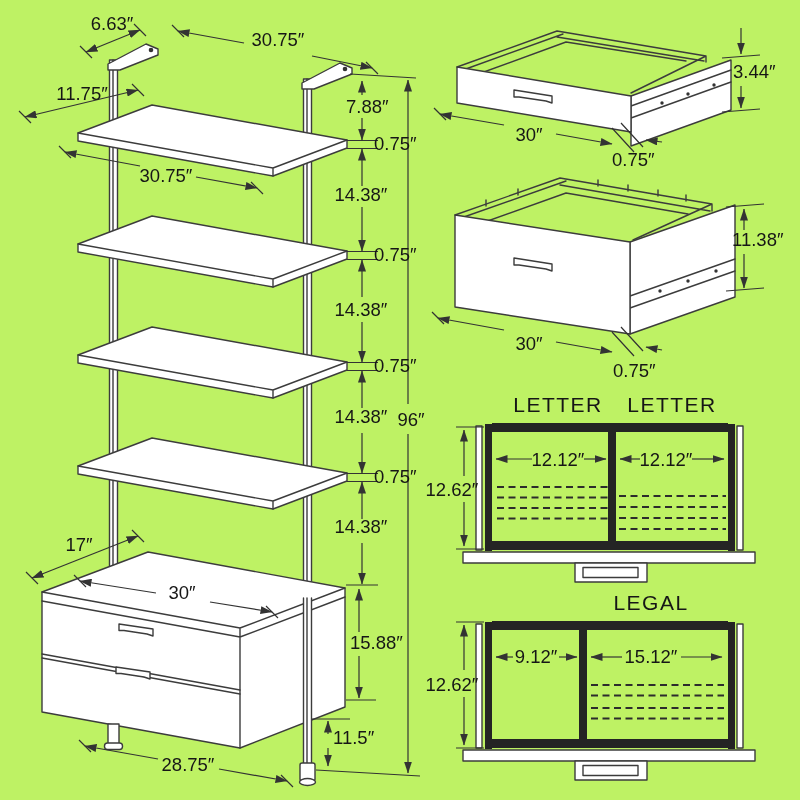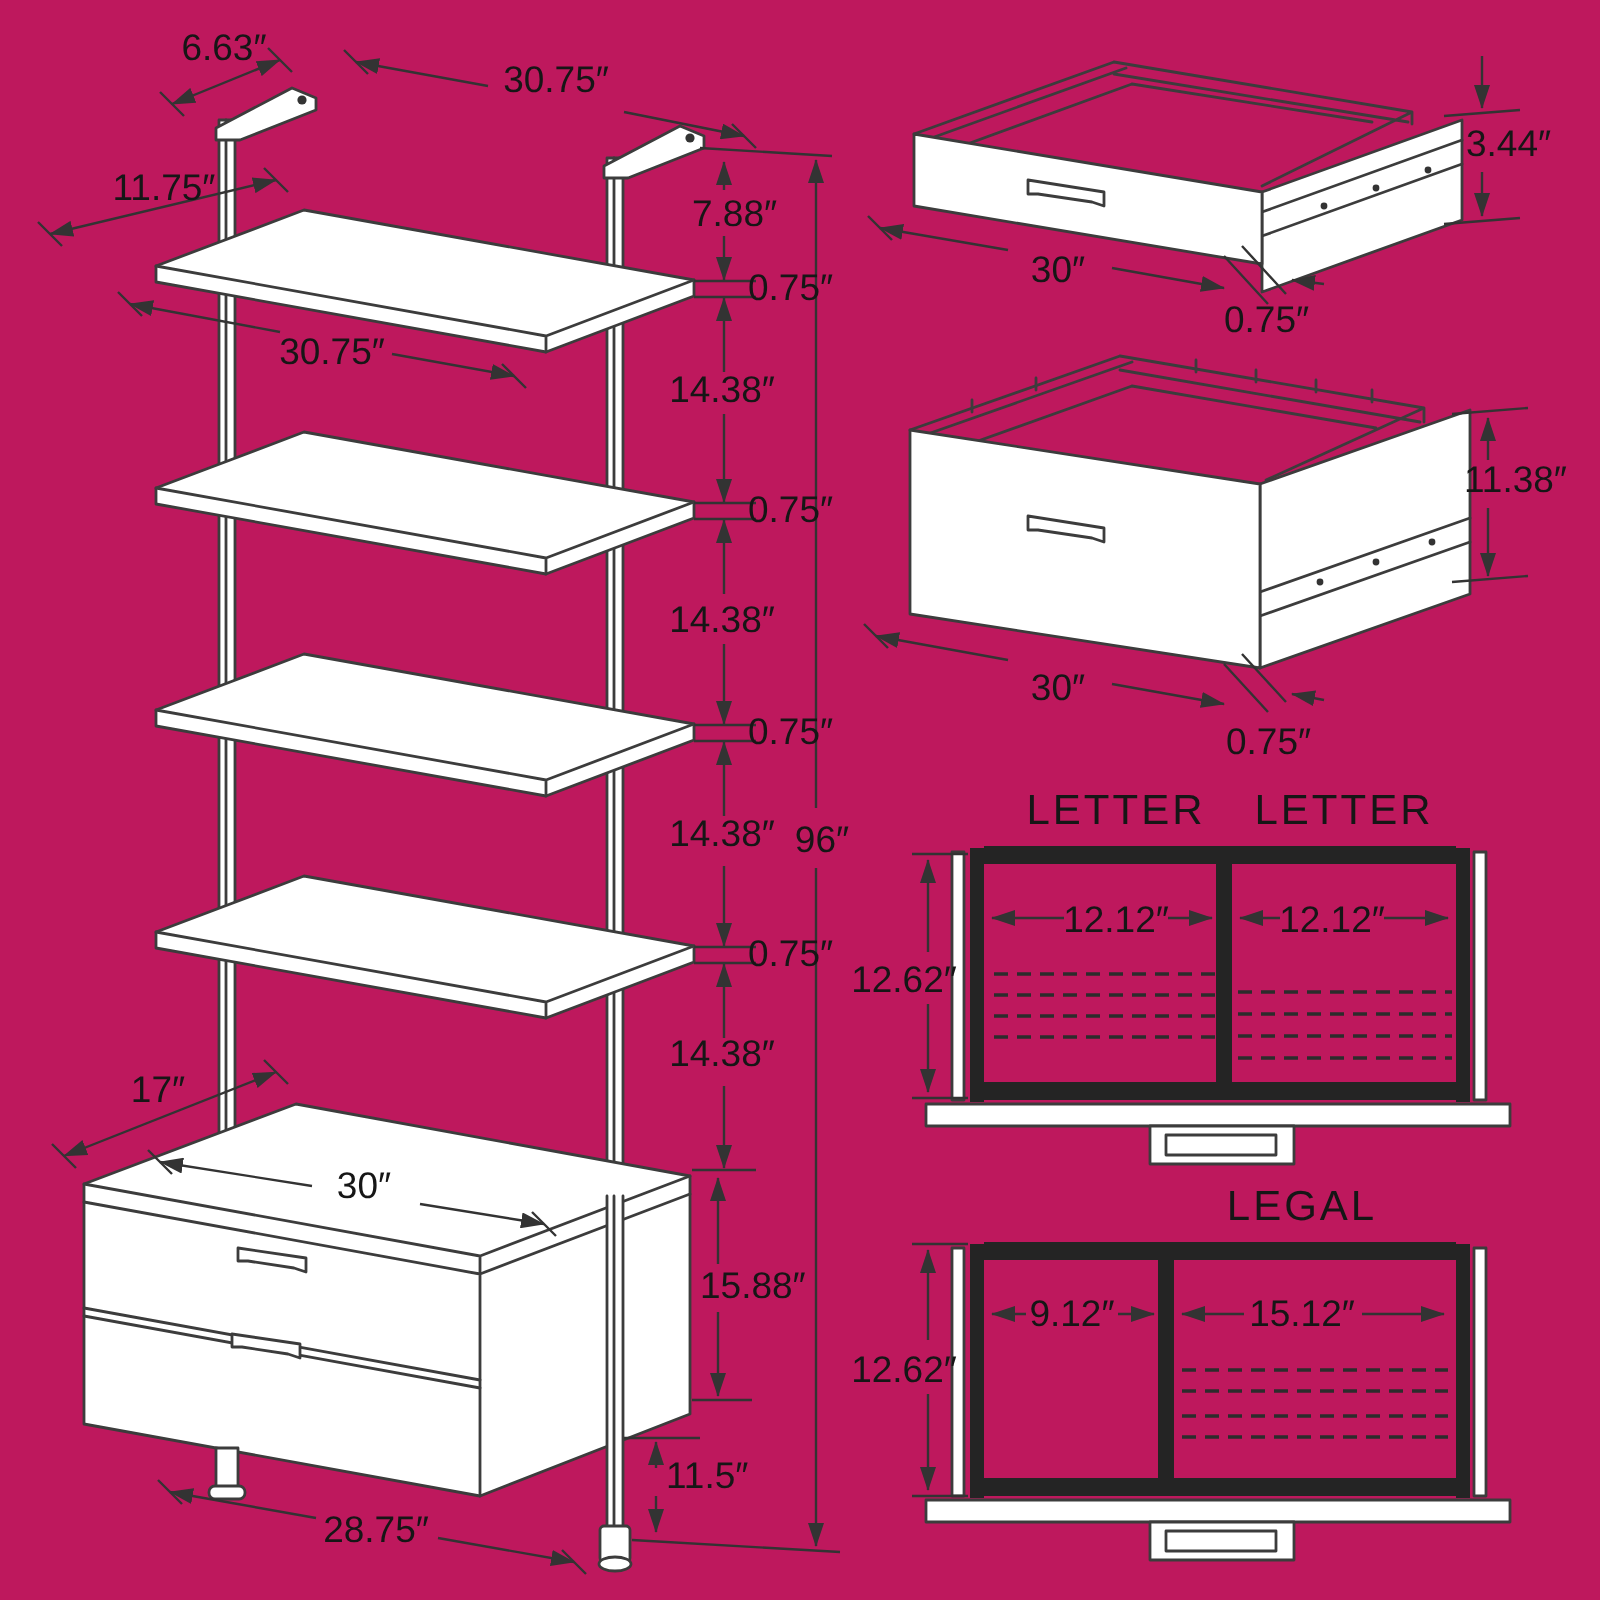--- a/index.html
+++ b/index.html
@@ -1,16 +1,16 @@
 <!DOCTYPE html>
 <html><head>
 <meta charset="utf-8">
 <style>
   html,body{margin:0;padding:0;background:#fff;}
-  #stage{width:800px;height:800px;background:#be185d;position:relative;overflow:hidden;}
+  #stage{width:800px;height:800px;background:#bef264;position:relative;overflow:hidden;}
   svg{display:block;}
   .s  {stroke:#3c3c3c;stroke-width:1.4;fill:none;stroke-linecap:round;stroke-linejoin:round;}
   .sw {stroke:#3c3c3c;stroke-width:1.4;fill:#ffffff;stroke-linejoin:round;}
   .sd {fill:#242424;stroke:none;}
   .d  {stroke:#333333;stroke-width:1.2;fill:none;}
   .de {marker-end:url(#ah);}
   .ds {marker-start:url(#ah);}
   .dash{stroke:#2c2c2c;stroke-width:1.8;fill:none;stroke-dasharray:7 4.5;}
   .dot{fill:#333;stroke:none;}
   text{font-family:"Liberation Sans","DejaVu Sans",sans-serif;fill:#161616;}

